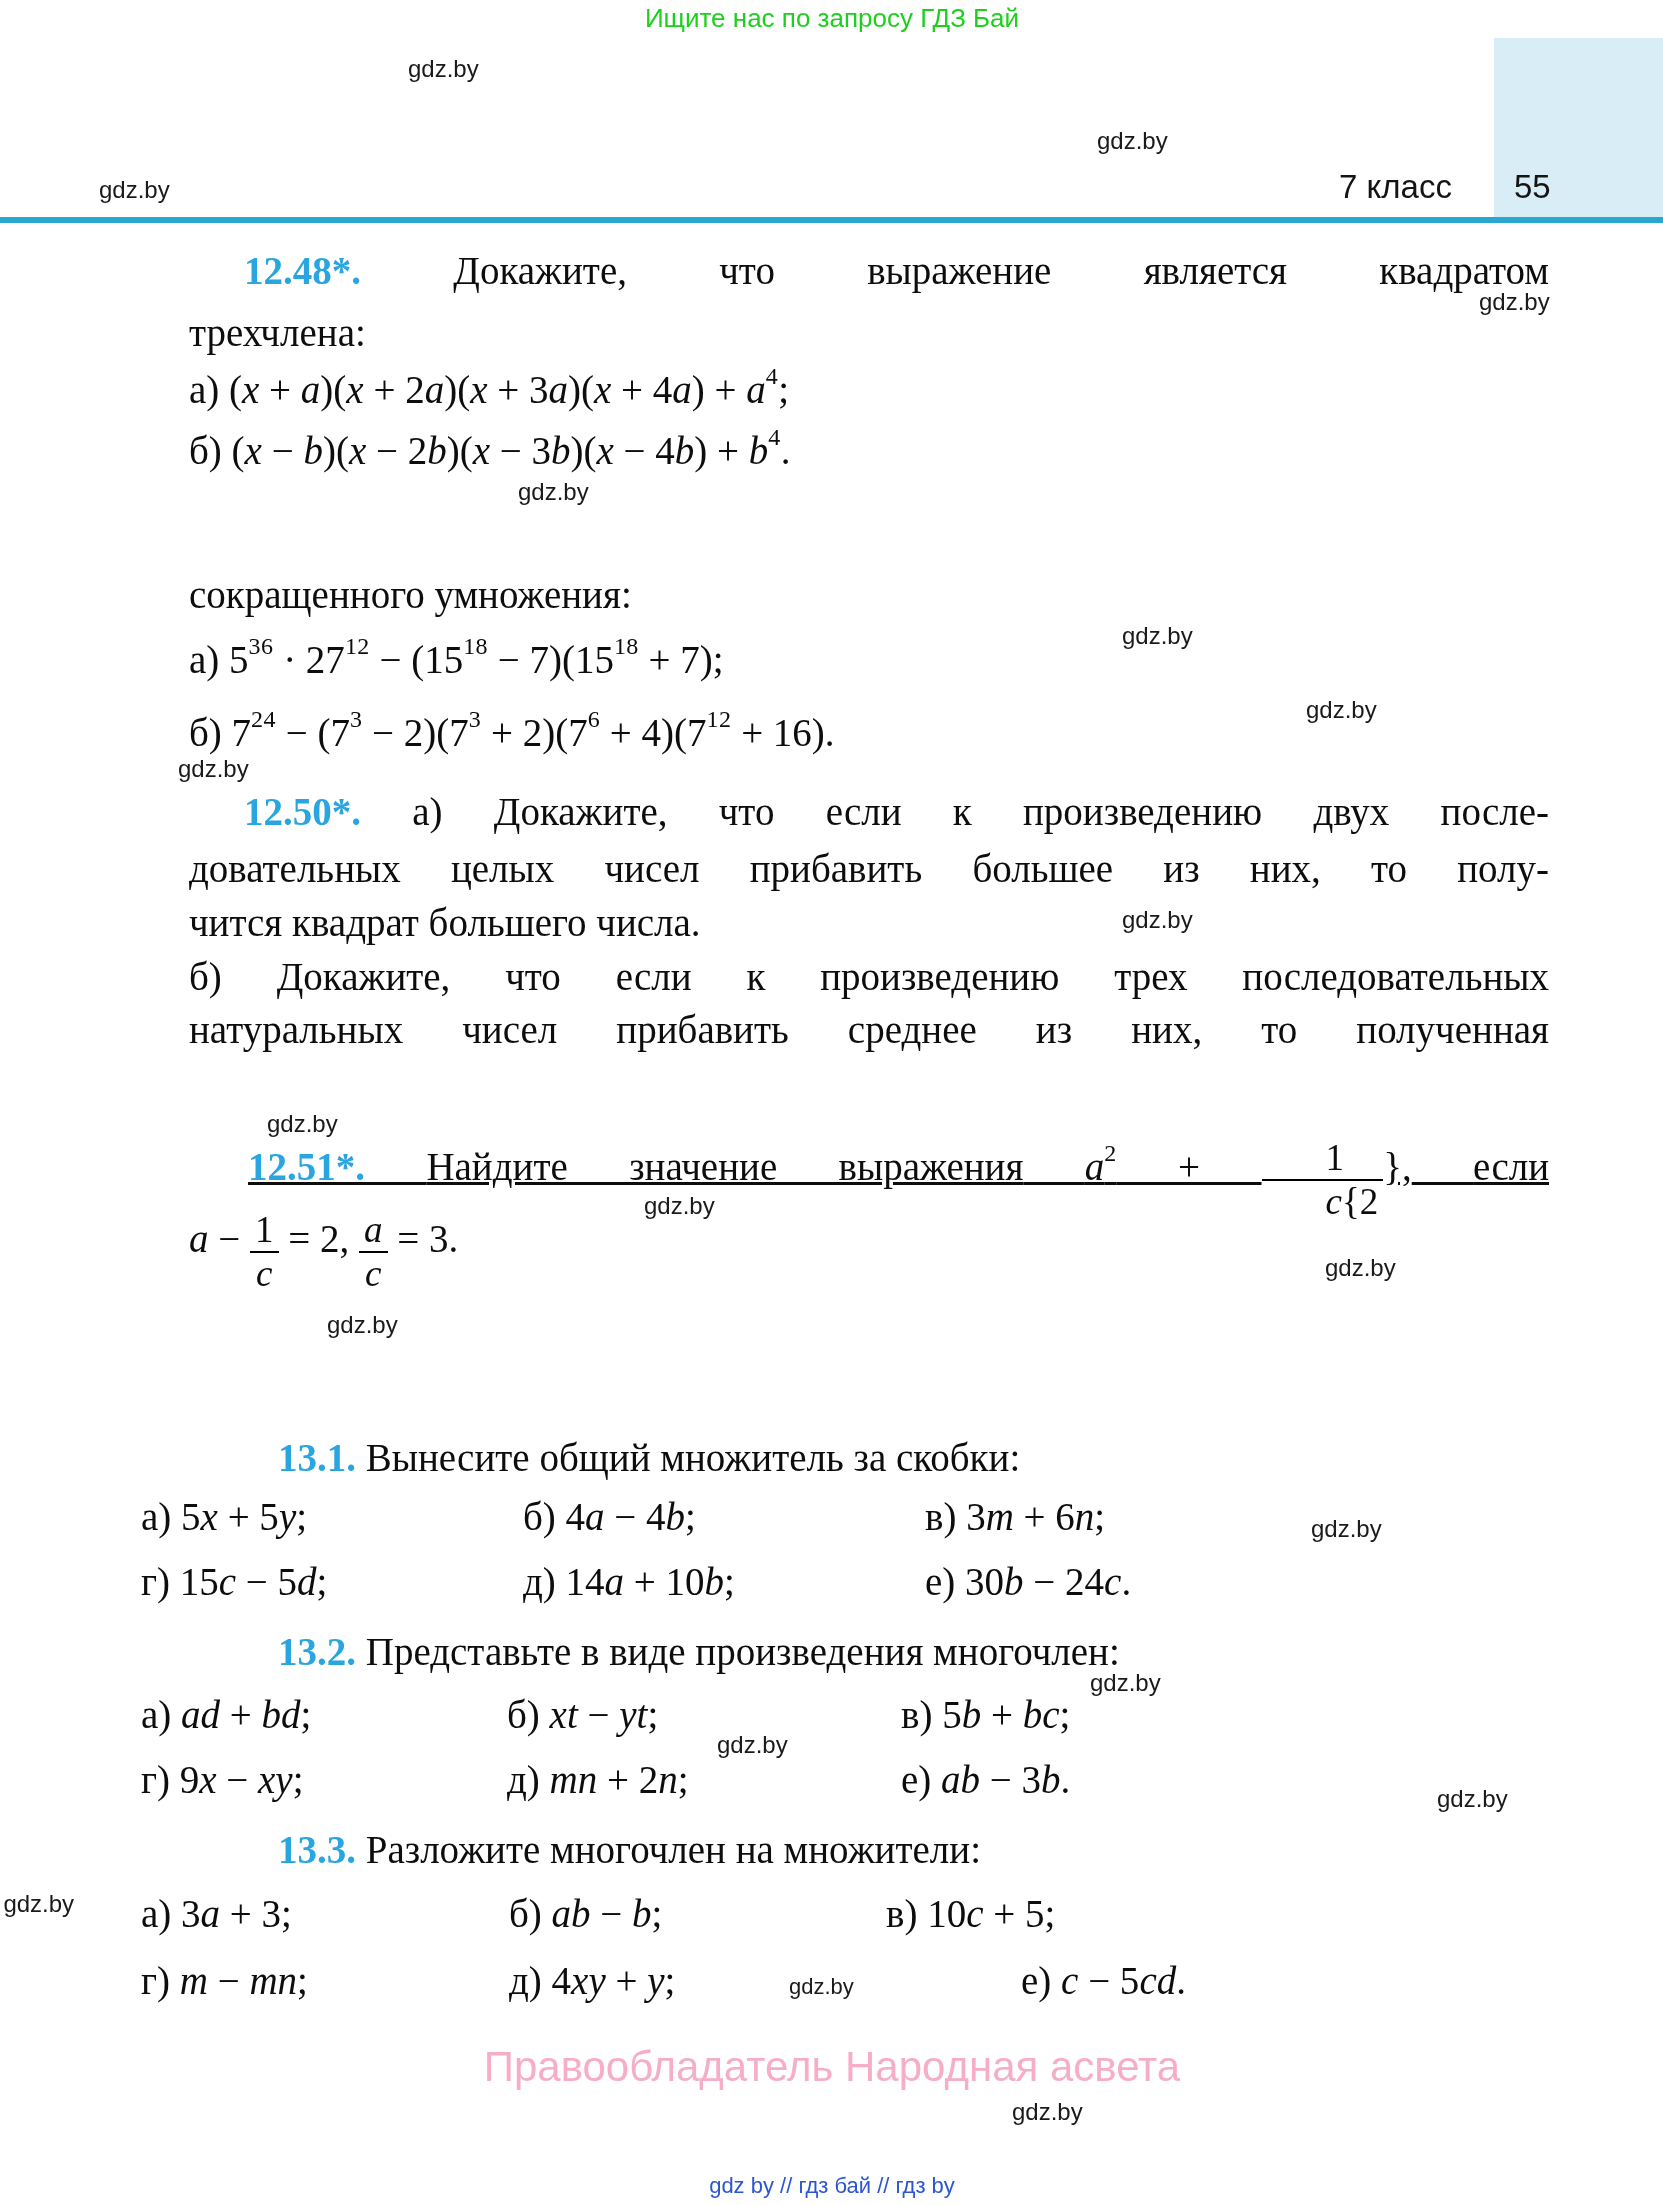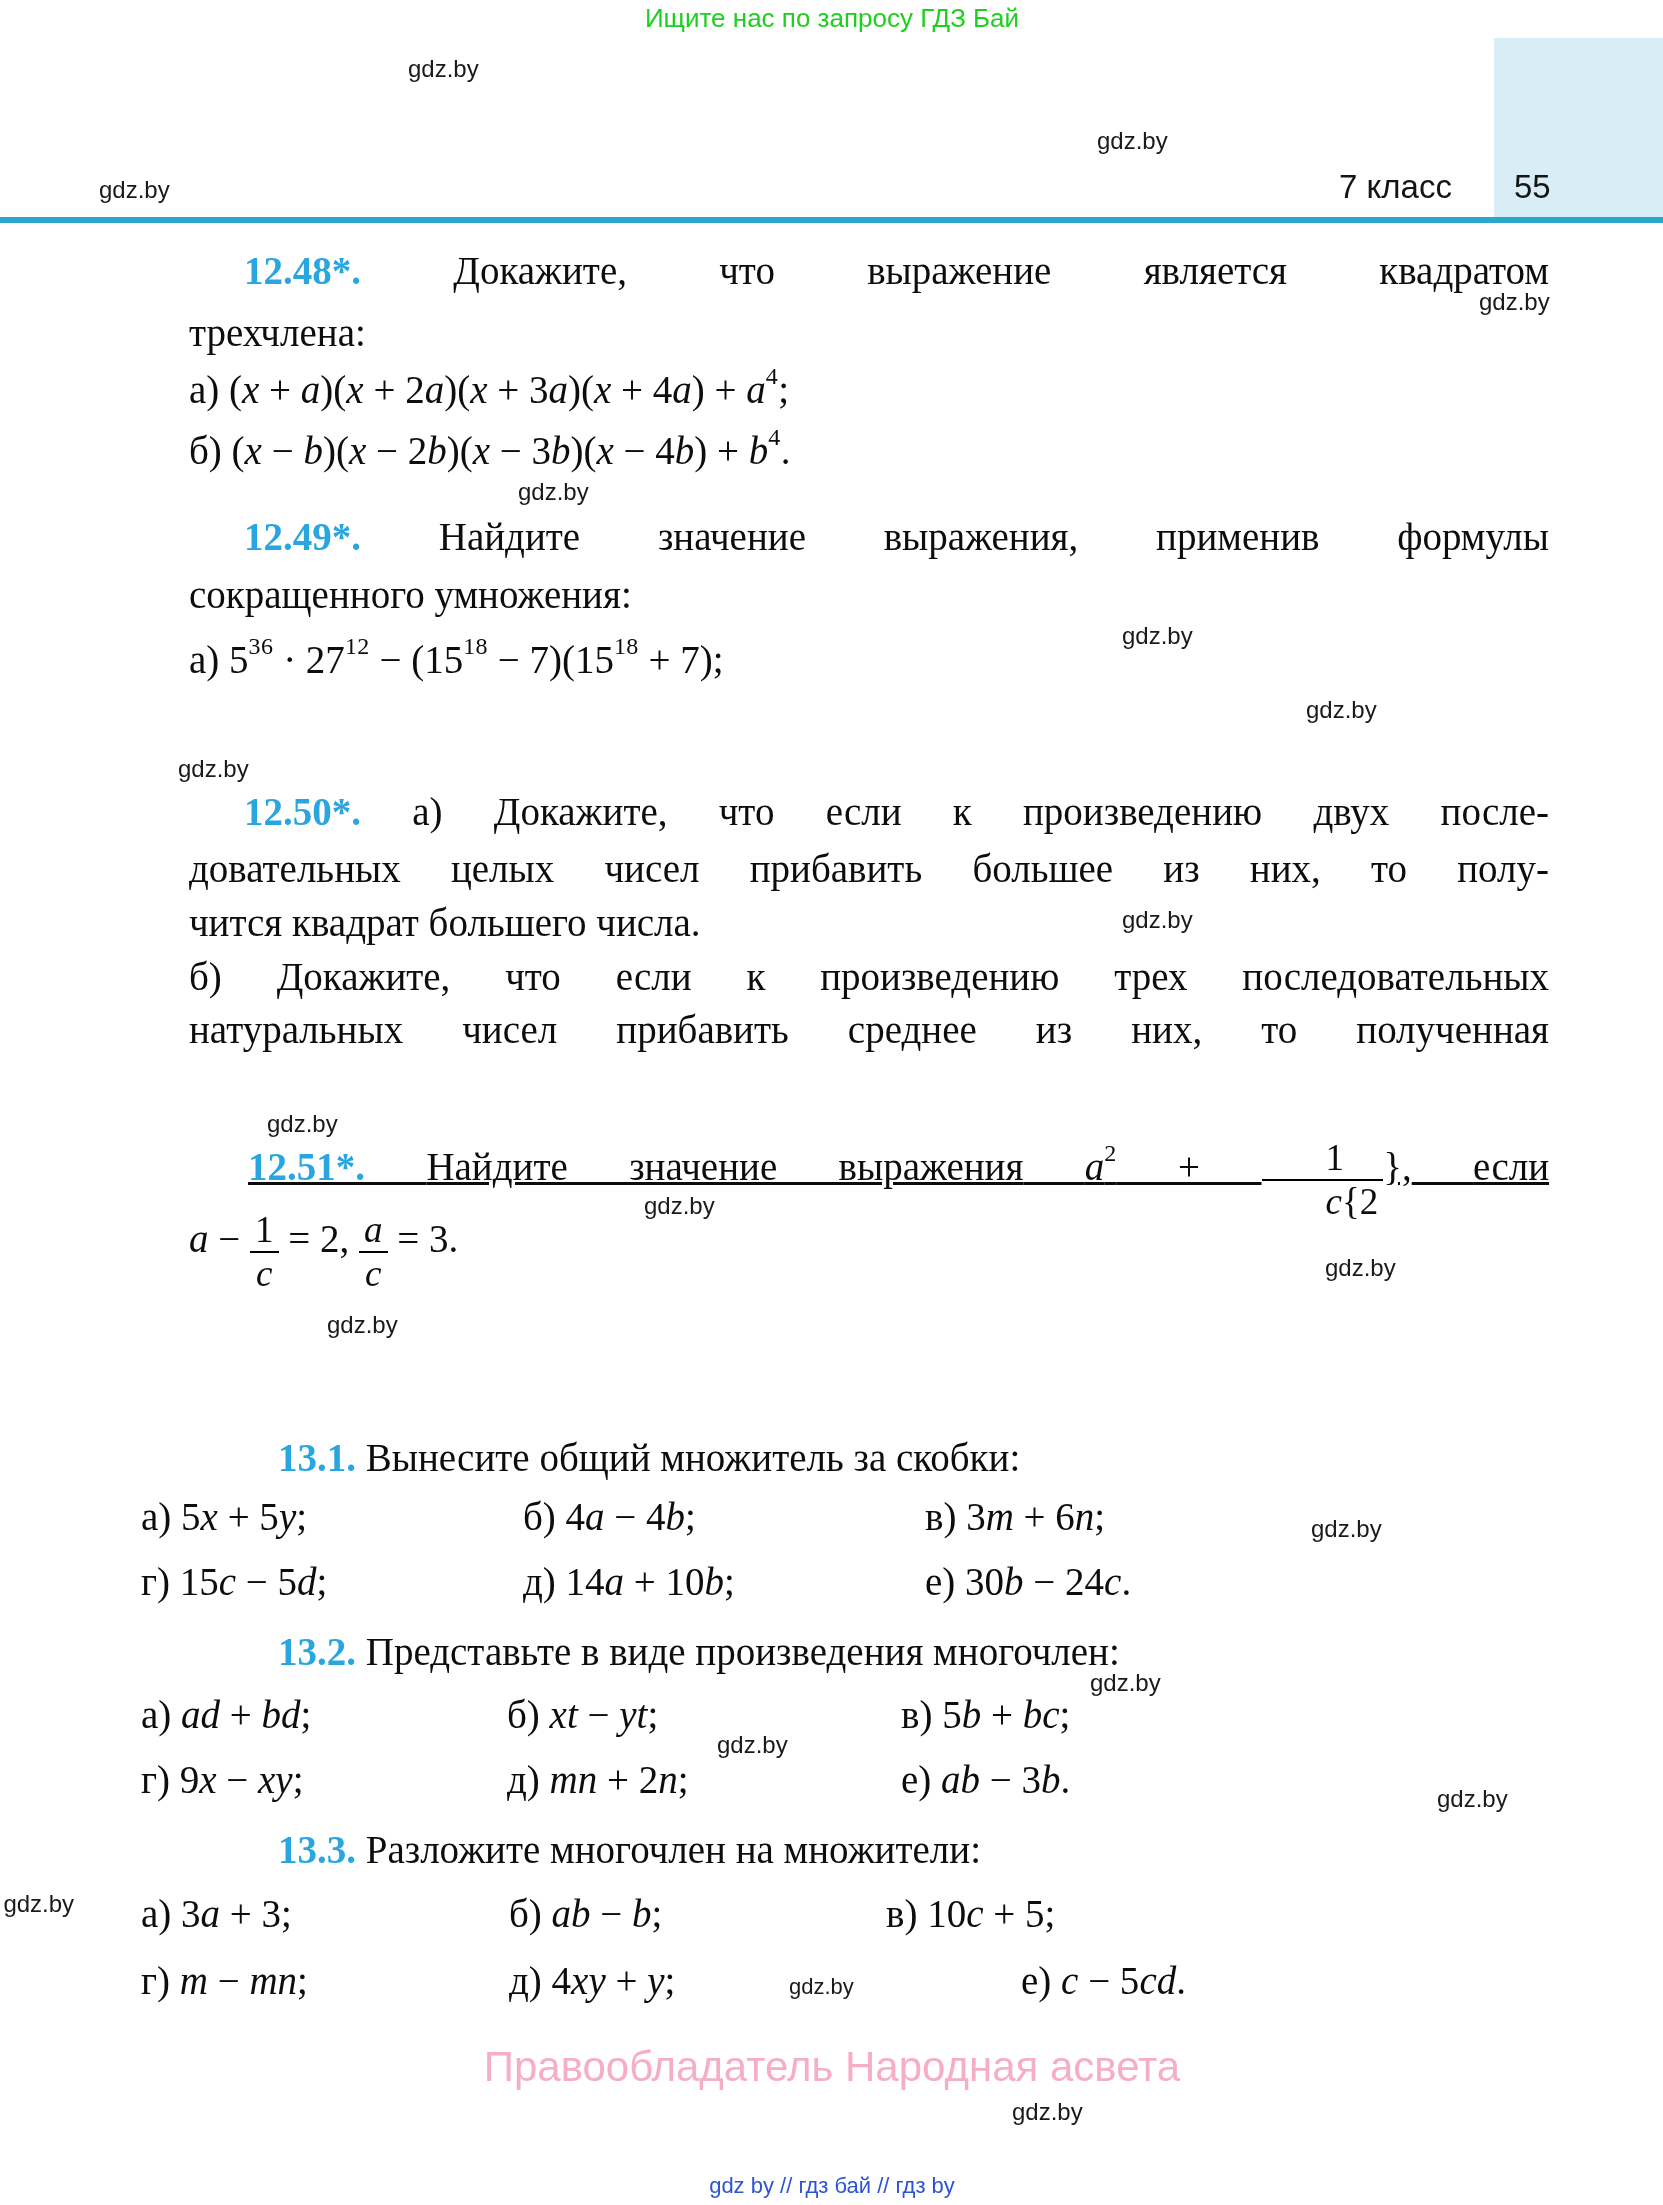--- a/index.html
+++ b/index.html
@@ -75,26 +75,23 @@
   <div class="rule"></div>
 
   <div class="line j ind66" style="top:247px">
     <span class="num">12.48*.</span>
     <span>Докажите, что выражение является квадратом</span>
   </div>
   <div class="line" style="top:309px">трехчлена:</div>
   <div class="line math" style="top:366px">а) (<i>x</i> + <i>a</i>)(<i>x</i> + 2<i>a</i>)(<i>x</i> + 3<i>a</i>)(<i>x</i> + 4<i>a</i>) + <i>a</i><sup>4</sup>;</div>
   <div class="line math" style="top:427px">б) (<i>x</i> − <i>b</i>)(<i>x</i> − 2<i>b</i>)(<i>x</i> − 3<i>b</i>)(<i>x</i> − 4<i>b</i>) + <i>b</i><sup>4</sup>.</div>
 
-  <div class="line j ind66" style="top:513px">
-    <span class="num">12.49*.</span>
-    <span>Найдите значение выражения, применив формулы</span>
-  </div>
   <div class="line" style="top:571px">сокращенного умножения:</div>
   <div class="line math" style="top:636px">а) 5<sup>36</sup> · 27<sup>12</sup> − (15<sup>18</sup> − 7)(15<sup>18</sup> + 7);</div>
+  <div class="line math" style="top:709px">б) 7<sup>24</sup> − (7<sup>3</sup> − 2)(7<sup>3</sup> + 2)(7<sup>6</sup> + 4)(7<sup>12</sup> + 16).</div>
 
   <div class="line j ind66" style="top:788px">
     <span class="num">12.50*.</span>
     <span>а) Докажите, что если к произведению двух после-</span>
   </div>
   <div class="line j" style="top:845px">довательных целых чисел прибавить большее из них, то полу-</div>
   <div class="line" style="top:899px">чится квадрат большего числа.</div>
   <div class="line j" style="top:953px">б) Докажите, что если к произведению трех последовательных</div>
   <div class="line j" style="top:1006px">натуральных чисел прибавить среднее из них, то полученная</div>
 

